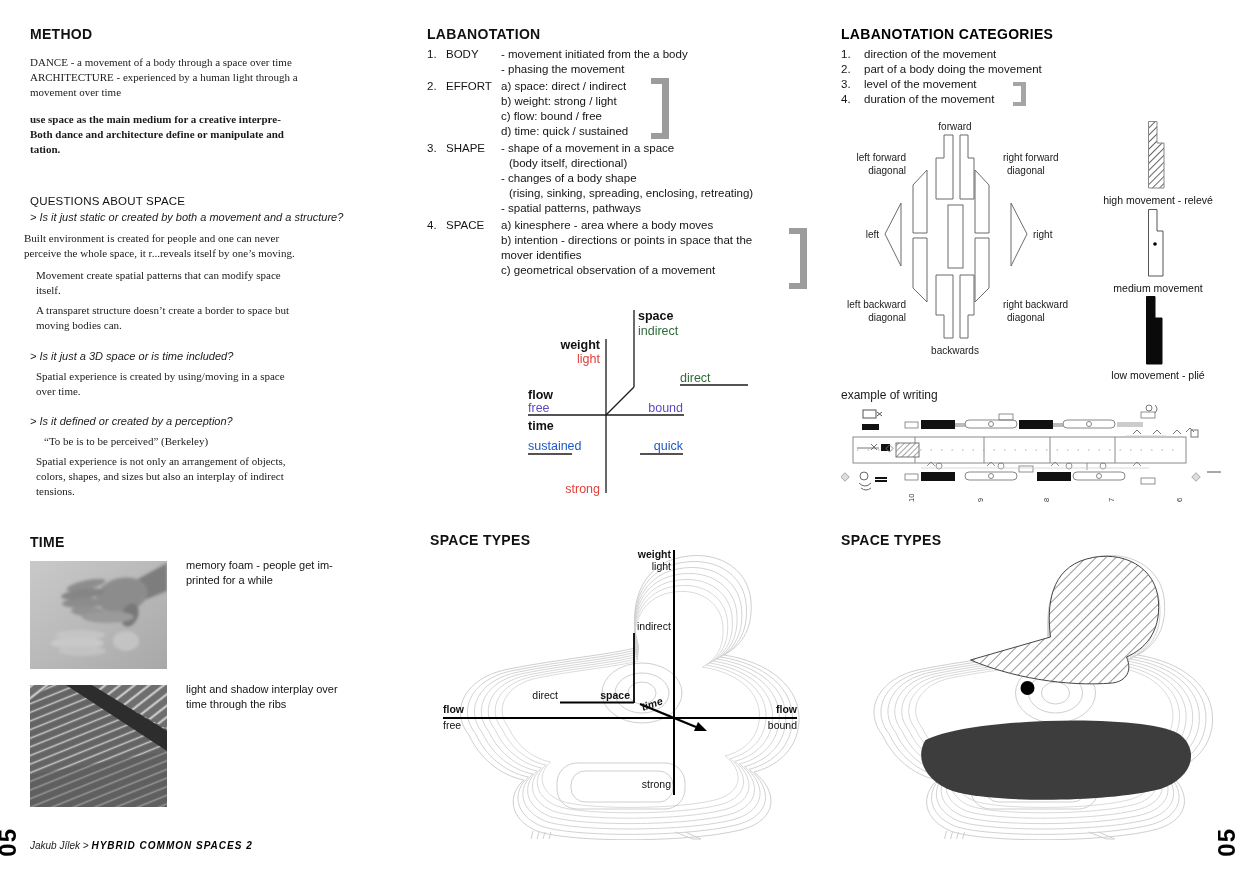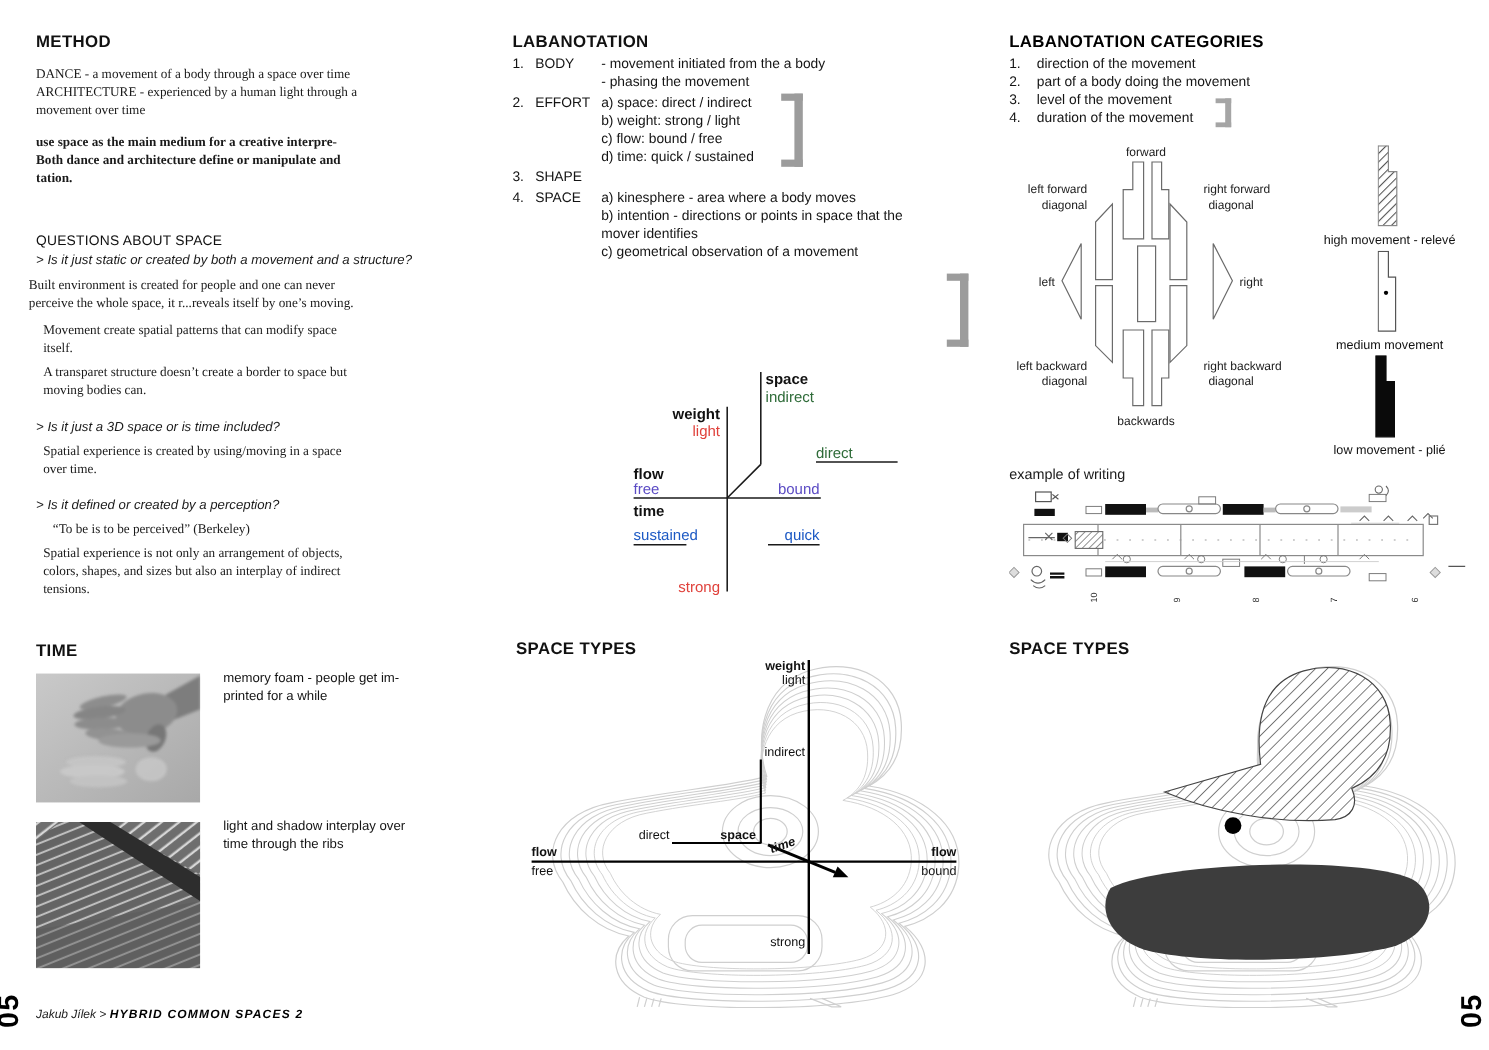--- a/index.html
+++ b/index.html
@@ -206,20 +206,27 @@
     <div class="laba-lines">
       <div>a) space: direct / indirect</div>
       <div>b) weight: strong / light</div>
       <div>c) flow: bound / free</div>
       <div>d) time: quick / sustained</div>
     </div>
   </div>
   <div class="laba-row">
     <span>3.</span>
     <span>SHAPE</span>
+    <div class="laba-lines">
+      <div>- shape of a movement in a space</div>
+      <div class="ind8">(body itself, directional)</div>
+      <div>- changes of a body shape</div>
+      <div class="ind8">(rising, sinking, spreading, enclosing, retreating)</div>
+      <div>- spatial patterns, pathways</div>
+    </div>
   </div>
   <div class="laba-row">
     <span>4.</span>
     <span>SPACE</span>
     <div class="laba-lines">
       <div>a) kinesphere - area where a body moves</div>
       <div>b) intention - directions or points in space that the</div>
       <div class="ind142">mover identifies</div>
       <div>c) geometrical observation of a movement</div>
     </div>

